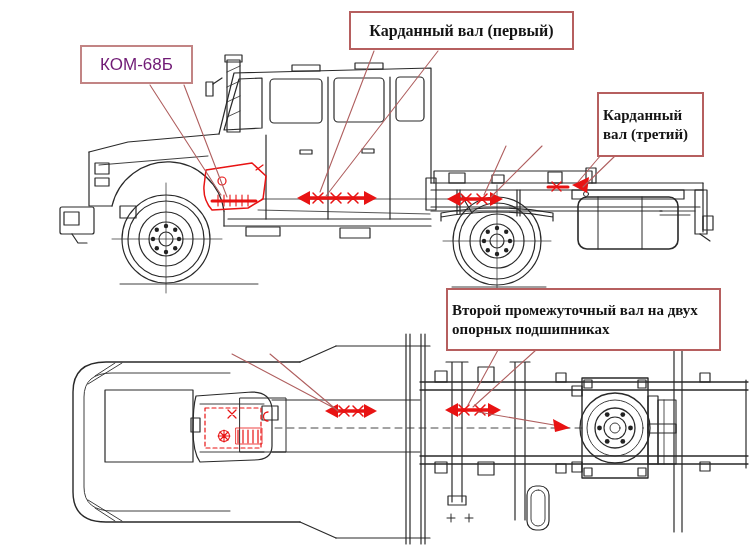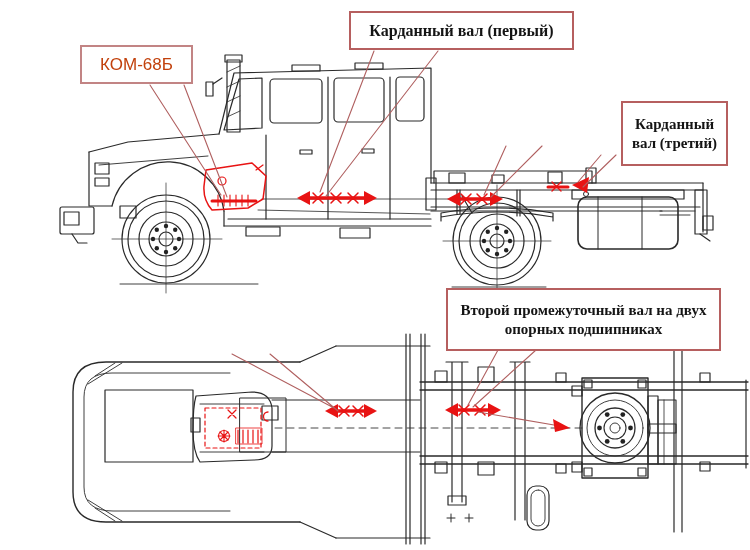--- a/index.html
+++ b/index.html
@@ -3,28 +3,28 @@
 <meta charset="utf-8">
 <style>
   :root{
     --line:#2a2a2a; --hl:#e81313; --leader:#b06060; --cborder:#b65f5f; --bg:#ffffff;
   }
   html,body{margin:0;padding:0;background:var(--bg);}
   #stage{position:relative;width:750px;height:550px;background:var(--bg);overflow:hidden;
          font-family:"Liberation Serif",serif;}
   #drawing{position:absolute;left:0;top:0;z-index:1;}
   .callout{position:absolute;z-index:5;background:#fff;border:2px solid var(--cborder);
-           display:flex;align-items:center;justify-content:center;text-align:center;
+           display:flex;align-items:center;justify-content:center;text-align:left;
            font-weight:bold;color:#141414;line-height:1.25;padding:2px 4px;box-sizing:border-box;}
-  .callout.sans{font-family:"Liberation Sans",sans-serif;font-weight:400;color:#c2410c;
+  .callout.sans{font-family:"Liberation Sans",sans-serif;font-weight:400;color:#701a75;
                 border-color:#c28484;font-size:17px;}
   #cb-kom{left:80px;top:45px;width:113px;height:39px;}
   #cb-k1{left:349px;top:11px;width:225px;height:39px;font-size:16px;}
   #cb-k2{left:446px;top:84px;width:131px;height:61px;font-size:15px;}
-  #cb-k3{left:597px;top:101px;width:107px;height:65px;font-size:15px;margin-left:24px;}
+  #cb-k3{left:597px;top:92px;width:107px;height:65px;font-size:15px;}
   #cb-p1{left:27px;top:293px;width:266px;height:63px;font-size:15px;}
   #cb-p2{left:446px;top:288px;width:275px;height:63px;font-size:15px;}
 </style>
 </head>
 <body>
 
 <div id="stage">
 
 <svg id="drawing" width="750" height="550" viewBox="0 0 750 550" stroke-linecap="round" stroke-linejoin="round">
 

